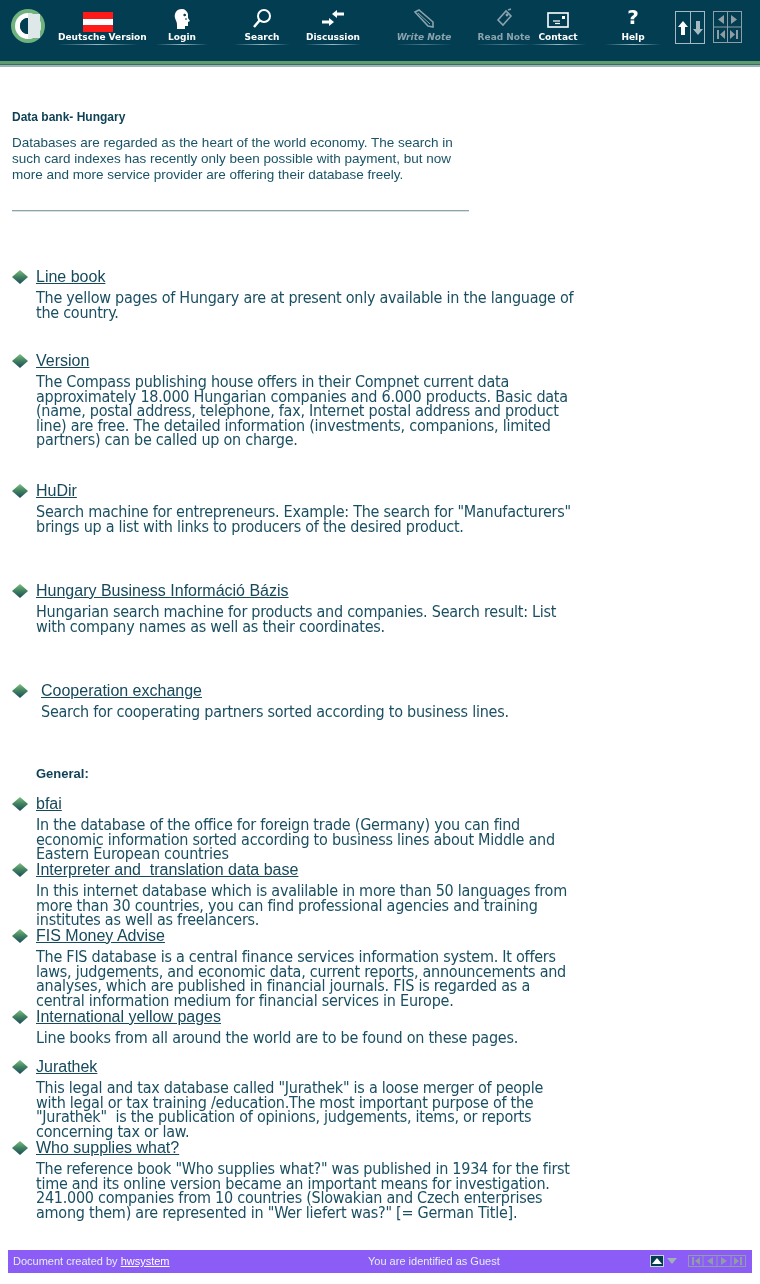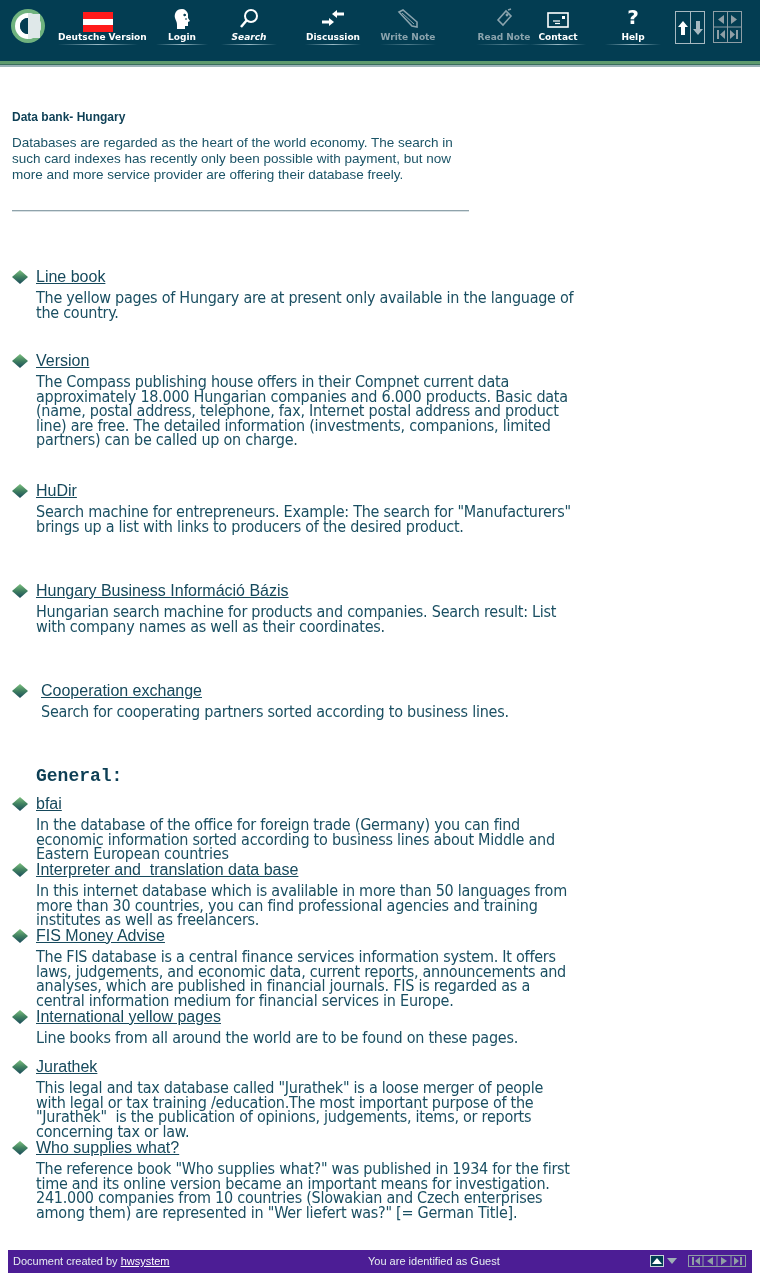--- a/index.html
+++ b/index.html
@@ -31,24 +31,24 @@
     font-family: "Liberation Sans", sans-serif; }
   .intro { position: absolute; left: 12px; top: 135px; width: 450px; font-size: 13.5px; line-height: 16px; color: #1a5366; }
   .intro-rule { position: absolute; left: 12px; top: 210px; width: 457px; height: 2px; background: #8fa3ab; border-bottom: 1px solid #d8e0e3; }
 
   .entry { position: absolute; left: 12px; width: 560px; }
   .entry .bullet { position: absolute; left: 0; top: 2px; width: 16px; height: 14px; }
   .entry .link { position: absolute; left: 24px; top: 0; font-size: 16px; color: #16495c; text-decoration: underline; cursor: pointer; white-space: nowrap; }
   .entry .desc { position: absolute; left: 24px; top: 23px; width: 540px; font-size: 16px; line-height: 14.5px; color: #1a4f62;
     font-family: "DejaVu Sans", sans-serif; font-stretch: condensed; letter-spacing: -0.25px; }
 
-  .section-heading { position: absolute; left: 36px; top: 766px; font-size: 18px; font-weight: bold; color: #0d3f55; font-family: Liberation Mono, monospace; }
+  .section-heading { position: absolute; left: 36px; top: 766px; font-size: 13px; font-weight: bold; color: #0d3f55; }
 
   
-  .footer { position: absolute; left: 8px; top: 1250px; width: 744px; height: 23px; background: #4c1d95; }
+  .footer { position: absolute; left: 8px; top: 1250px; width: 744px; height: 23px; background: #8b5cf6; }
   .footer .created { position: absolute; left: 5px; top: 5px; font-size: 11px; color: #e6eef1; white-space: nowrap; }
   .footer .created a { color: #ffffff; text-decoration: underline; cursor: pointer; }
   .footer .identity { position: absolute; left: 360px; top: 5px; font-size: 11px; color: #e6eef1; white-space: nowrap; }
   .footer .fbtn { position: absolute; top: 5px; height: 12px; border: 1px solid #c8d4d9; }
 </style>
 </head>
 <body>
 
 <div class="header">
   <svg class="logo" viewBox="0 0 36 36">
@@ -72,39 +72,39 @@
 
   <div class="nav-item" style="left:156px;width:52px;">
     <svg class="ico" width="18" height="22" viewBox="0 0 18 22">
       <path d="M9 1 C3 1 1 6 2 10 C3 13 4 14 4 17 L4 21 L12 21 L12 18 L15 18 L15 14 L17 13 L15 10 L15 6 C14 3 12 1 9 1 Z" fill="#ffffff"></path>
       <path d="M11 6 L13 7 L11 8 Z M12 11 L14 11" stroke="#033d52" stroke-width="1" fill="#033d52"></path>
     </svg>
     <span class="label">Login</span>
     <div class="uline"></div>
   </div>
 
-  <div class="nav-item" style="left:221px;width:56px;font-style:italic;">
+  <div class="nav-item" style="left:234px;width:56px;">
     <svg class="ico" width="20" height="22" viewBox="0 0 20 22">
       <circle cx="12" cy="8" r="6" fill="none" stroke="#ffffff" stroke-width="2"></circle>
       <line x1="7.5" y1="12.5" x2="2" y2="19" stroke="#ffffff" stroke-width="2.5"></line>
     </svg>
     <span class="label">Search</span>
     <div class="uline"></div>
   </div>
 
   <div class="nav-item" style="left:305px;width:56px;">
     <svg class="ico" width="26" height="22" viewBox="0 0 26 22">
       <path d="M12 6 L17 2 L17 4.5 L24 4.5 L24 7.5 L17 7.5 L17 10 Z" fill="#ffffff"></path>
       <path d="M14 14 L9 10 L9 12.5 L2 12.5 L2 15.5 L9 15.5 L9 18 Z" fill="#ffffff"></path>
     </svg>
     <span class="label">Discussion</span>
     <div class="uline"></div>
   </div>
 
-  <div class="nav-item disabled" style="left:380px;width:56px;">
+  <div class="nav-item disabled" style="left:396px;width:56px;font-style:italic;">
     <svg class="ico" width="26" height="22" viewBox="0 0 26 22">
       <path d="M4 4 L8 2 L22 14 L22 19 L17 18 Z" fill="none" stroke="#8aa3ad" stroke-width="1.6"></path>
       <line x1="7" y1="5" x2="19" y2="16" stroke="#8aa3ad" stroke-width="1"></line>
     </svg>
     <span class="label">Write Note</span>
     <div class="uline" style="opacity:.5"></div>
   </div>
 
   <div class="nav-item disabled" style="left:456px;width:56px;margin-left:20px;">
     <svg class="ico" width="20" height="22" viewBox="0 0 20 22">

